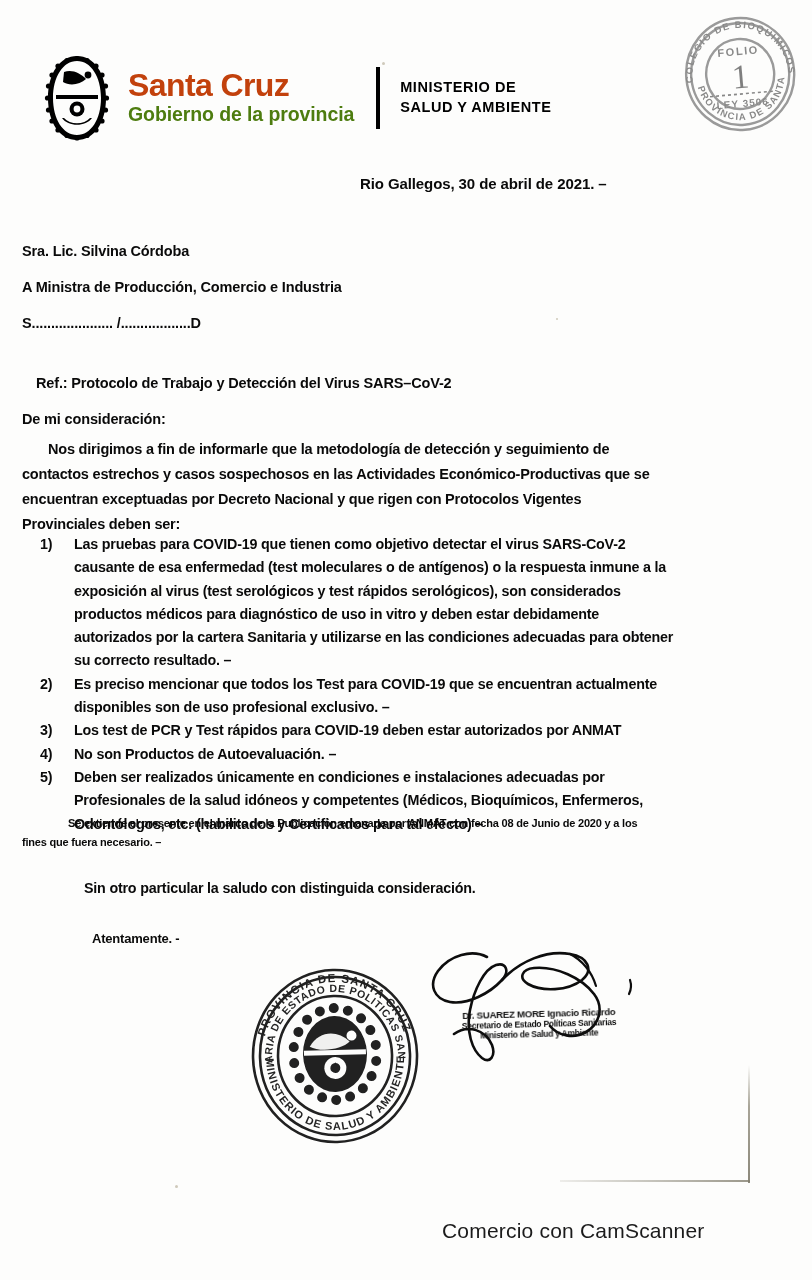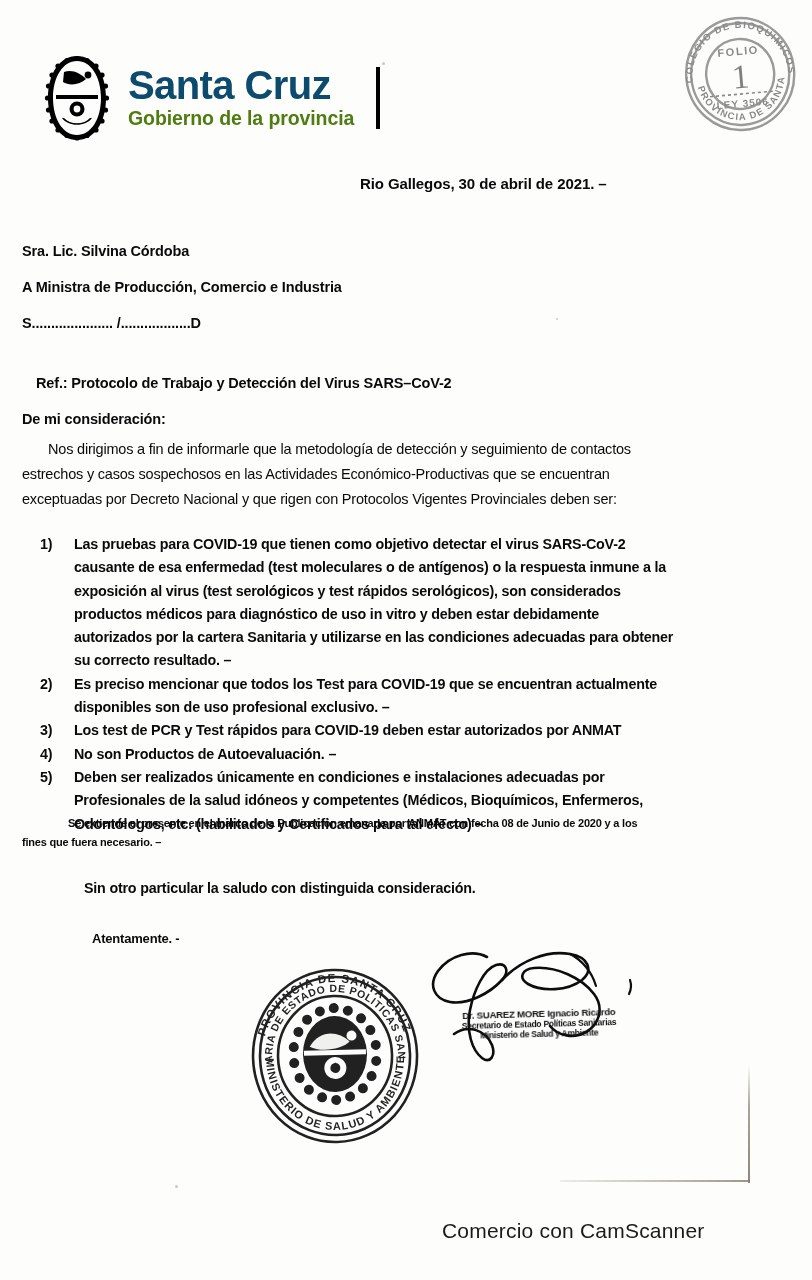--- a/index.html
+++ b/index.html
@@ -36,22 +36,22 @@
   .header {
     position: absolute; left: 0; top: 40px;
     width: 620px; height: 115px;
     display: flex; align-items: center;
   }
   .crest {
     width: 66px; height: 86px; margin-left: 44px; flex: 0 0 auto;
   }
   .brand { margin-left: 18px; }
   .brand-title {
-    font-size: 40px; font-weight: 700; letter-spacing: -0.6px;
-    line-height: 1.02; color: #0c4a6e;
+    font-size: 32px; font-weight: 700; letter-spacing: -0.6px;
+    line-height: 1.02; color: #c2410c;
   }
   .brand-sub {
     font-size: 19.5px; font-weight: 600; letter-spacing: -0.1px;
     margin-top: 2px; color: #4d7c0f;
   }
   .header-divider {
     width: 4px; height: 62px; background: #000;
     margin: 0 20px 0 22px; flex: 0 0 auto;
   }
   .ministry {
@@ -86,21 +86,21 @@
   .ref-line {
     position: absolute; left: 36px; top: 375px;
     font-size: 14.5px; font-weight: 700; letter-spacing: -0.15px;
   }
   .salutation {
     position: absolute; left: 22px; top: 411px;
     font-size: 14.5px; font-weight: 700; letter-spacing: -0.15px;
   }
   .intro {
     position: absolute; left: 22px; top: 437px; width: 640px;
-    font-size: 14.5px; font-weight: 400; line-height: 1.72;
+    font-size: 14.5px; font-weight: 700; line-height: 1.72;
     letter-spacing: -0.2px; text-indent: 26px;
   }
 
   .num-list {
     position: absolute; left: 40px; top: 533px; width: 640px;
     margin: 0; padding: 0; list-style: none;
   }
   .num-item {
     display: flex; align-items: flex-start;
     font-size: 14.3px; font-weight: 700; line-height: 1.63;
@@ -198,20 +198,24 @@
           <circle cx="33" cy="54" r="3.4" fill="#fdfdfc"></circle>
           <path d="M18 63 C24 72 42 72 48 63 L46 63 C40 70 26 70 20 63 Z"></path>
         </g>
       </svg>
     </div>
     <div class="brand">
       <div class="brand-title">Santa Cruz</div>
       <div class="brand-sub">Gobierno de la provincia</div>
     </div>
     <div class="header-divider"></div>
+    <div class="ministry">
+      <div>MINISTERIO DE</div>
+      <div>SALUD Y AMBIENTE</div>
+    </div>
   </div>
 
   <div class="folio-stamp">
     <svg viewBox="0 0 124 132" width="124" height="132" aria-hidden="true">
       <defs>
         <path id="arcTop" d="M 14 70 A 48 48 0 0 1 110 70"></path>
         <path id="arcBot" d="M 18 70 A 44 44 0 0 0 106 70"></path>
       </defs>
       <g fill="none" stroke="#2a2a2a" stroke-width="2.4" opacity=".85">
         <ellipse cx="62" cy="68" rx="54" ry="56"></ellipse>

